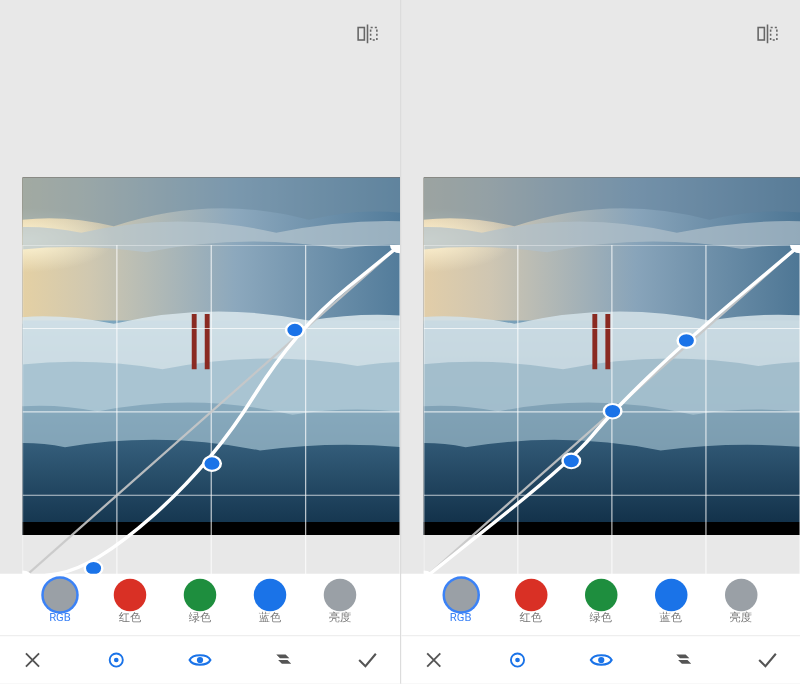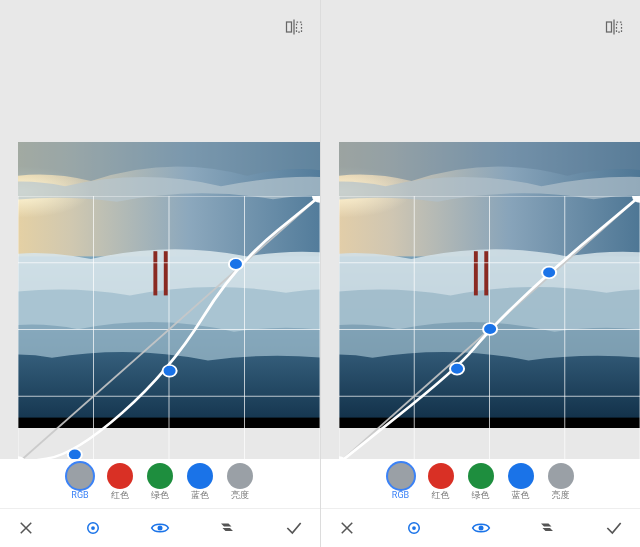--- a/index.html
+++ b/index.html
@@ -59,21 +59,21 @@
     bottom: 0;
   }
   .grid-overlay svg { position:absolute; inset:0; width:100%; height:100%; }
   .colorbar {
     position: absolute;
     left: 0; right: 0;
     bottom: 38px;
     height: 46px;
     display: flex;
     justify-content: center;
-    gap: 14px;
+    gap: 30px;
     background: #fff;
     padding-top: 4px;
   }
   .swatch {
     display: flex;
     flex-direction: column;
     align-items: center;
     font-size: 9px;
     color: #777;
     cursor: pointer;

